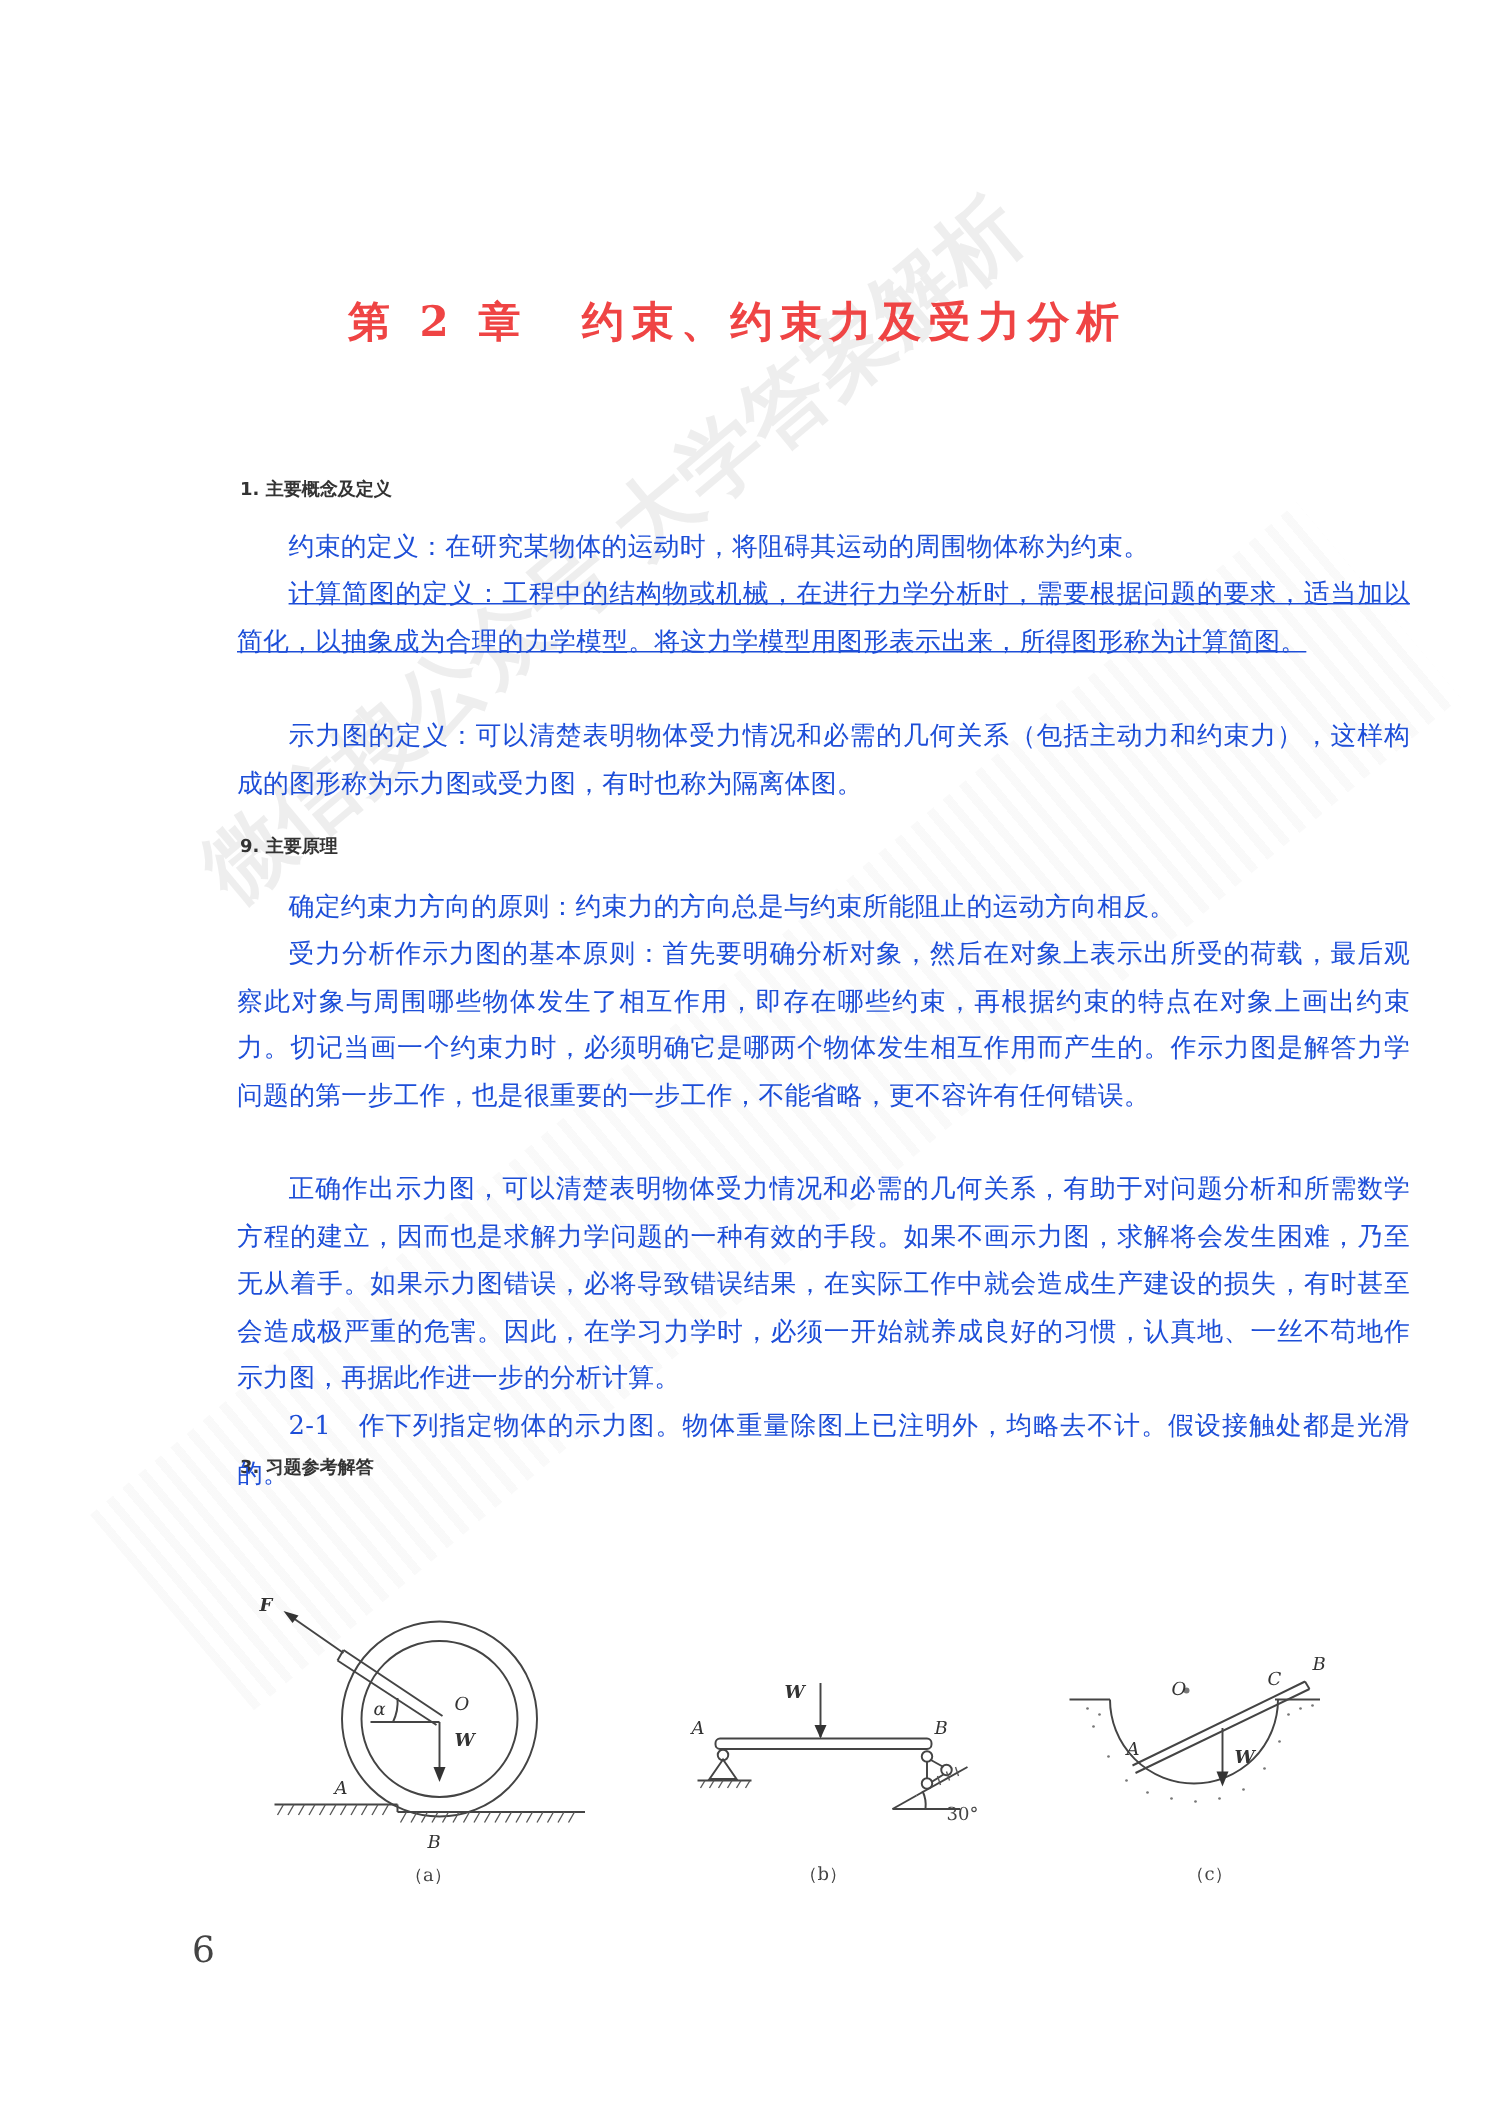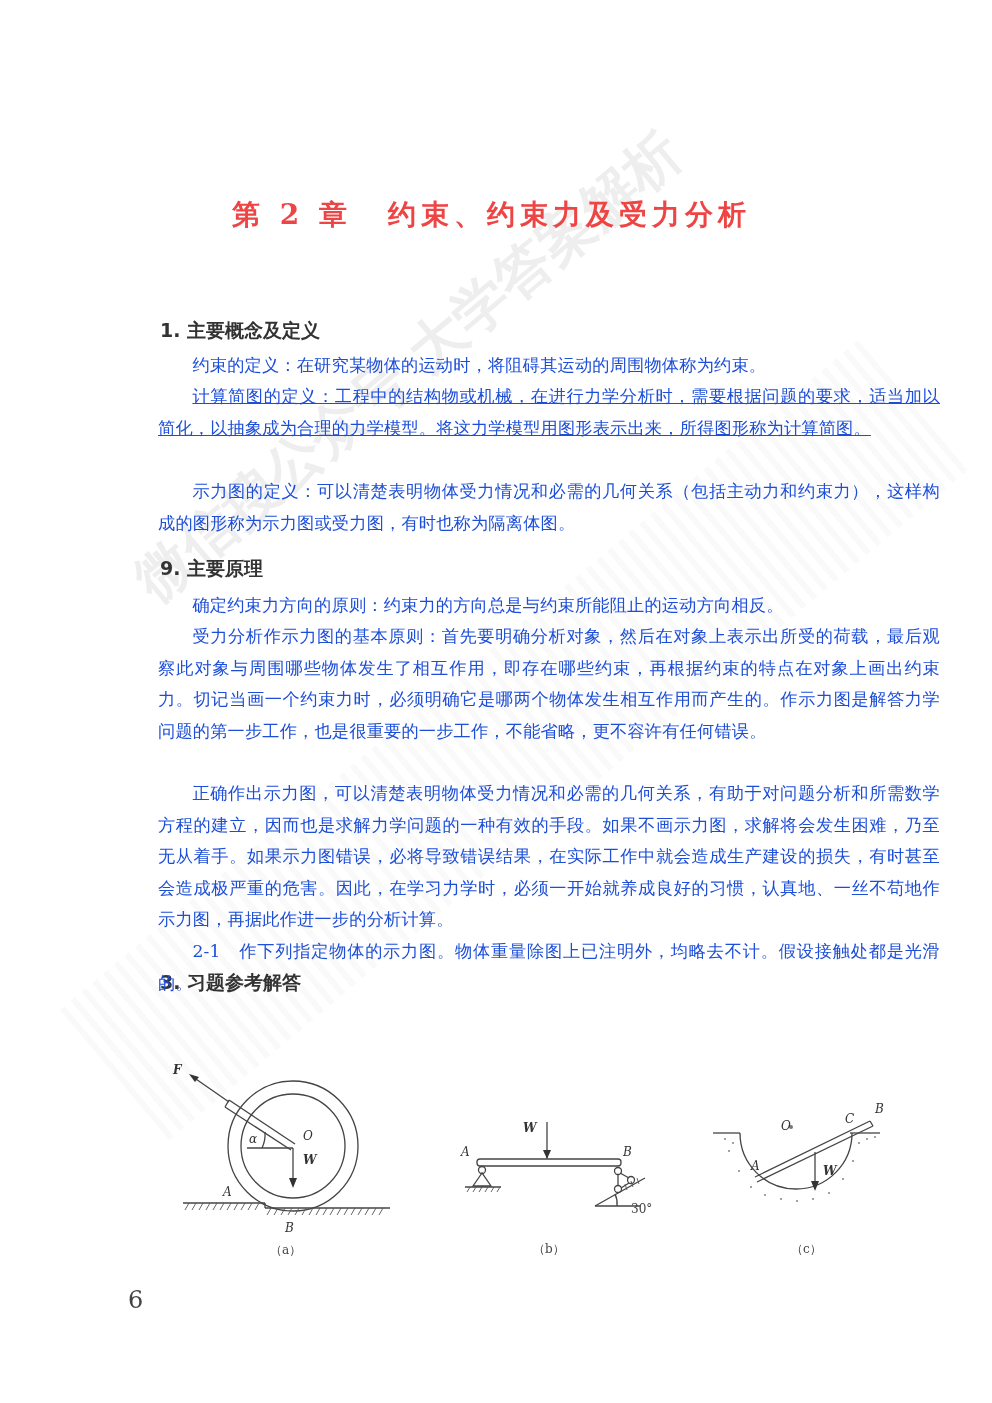--- a/index.html
+++ b/index.html
@@ -9,21 +9,21 @@
   }
   .page { position: absolute; left: 0; top: 0; width: 992px; height: 1403px; }
   .chapter-title {
     position: absolute; left: 232px; top: 196px; width: 620px;
     font-family: "DejaVu Serif", serif; font-weight: bold; font-size: 28px; letter-spacing: 5px; color: #ef4444;
     white-space: nowrap;
   }
   .chapter-title .num { margin-right: 36px; }
   .sec-head {
     position: absolute; left: 160px; font-family: "DejaVu Sans", sans-serif; font-weight: bold;
-    font-size: 19px; color: #333; white-space: nowrap;
+    font-size: 12px; color: #333; white-space: nowrap;
   }
   .para {
     position: absolute; left: 158px; width: 782px; font-size: 17.2px; line-height: 31.5px;
     text-indent: 2em; text-align: justify; color: #1d4ed8; letter-spacing: 0.2px;
   }
   .page-num { position: absolute; left: 128px; top: 1286px; font-size: 24px; color: #444; font-family: "DejaVu Serif", serif; }
   .watermark {
     position: absolute; left: 120px; top: 560px; width: 900px; height: 120px;
     transform: rotate(-40deg); transform-origin: left top;
     color: rgba(120,120,120,0.13); font-family: "DejaVu Sans", sans-serif; font-weight: bold;

